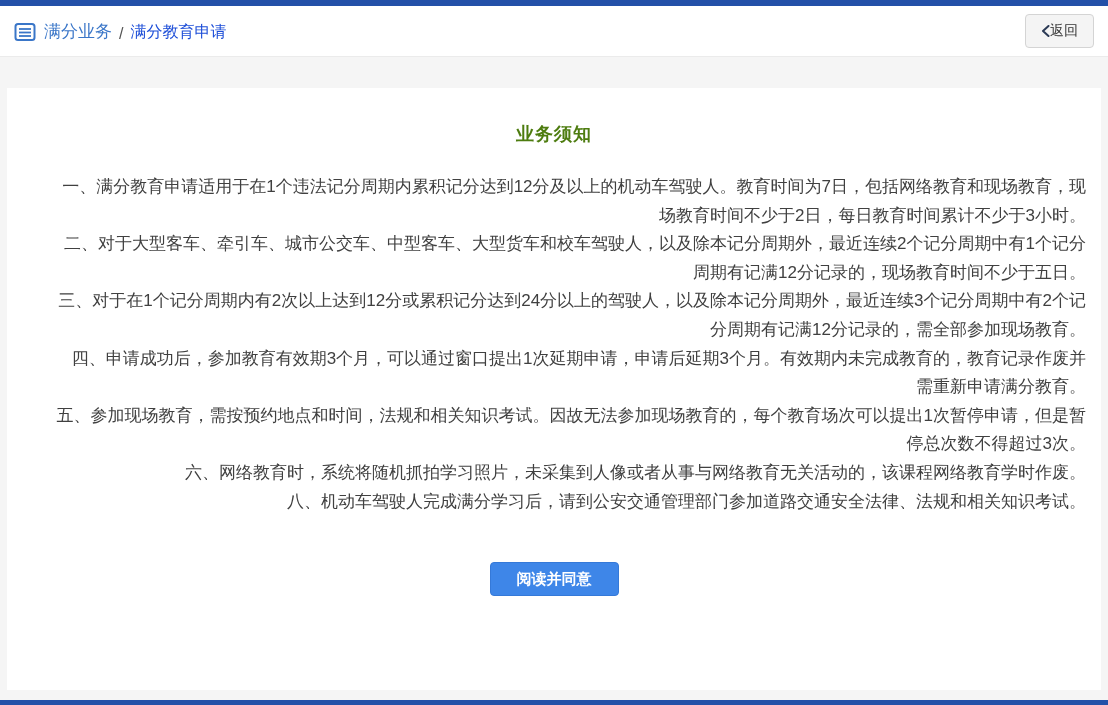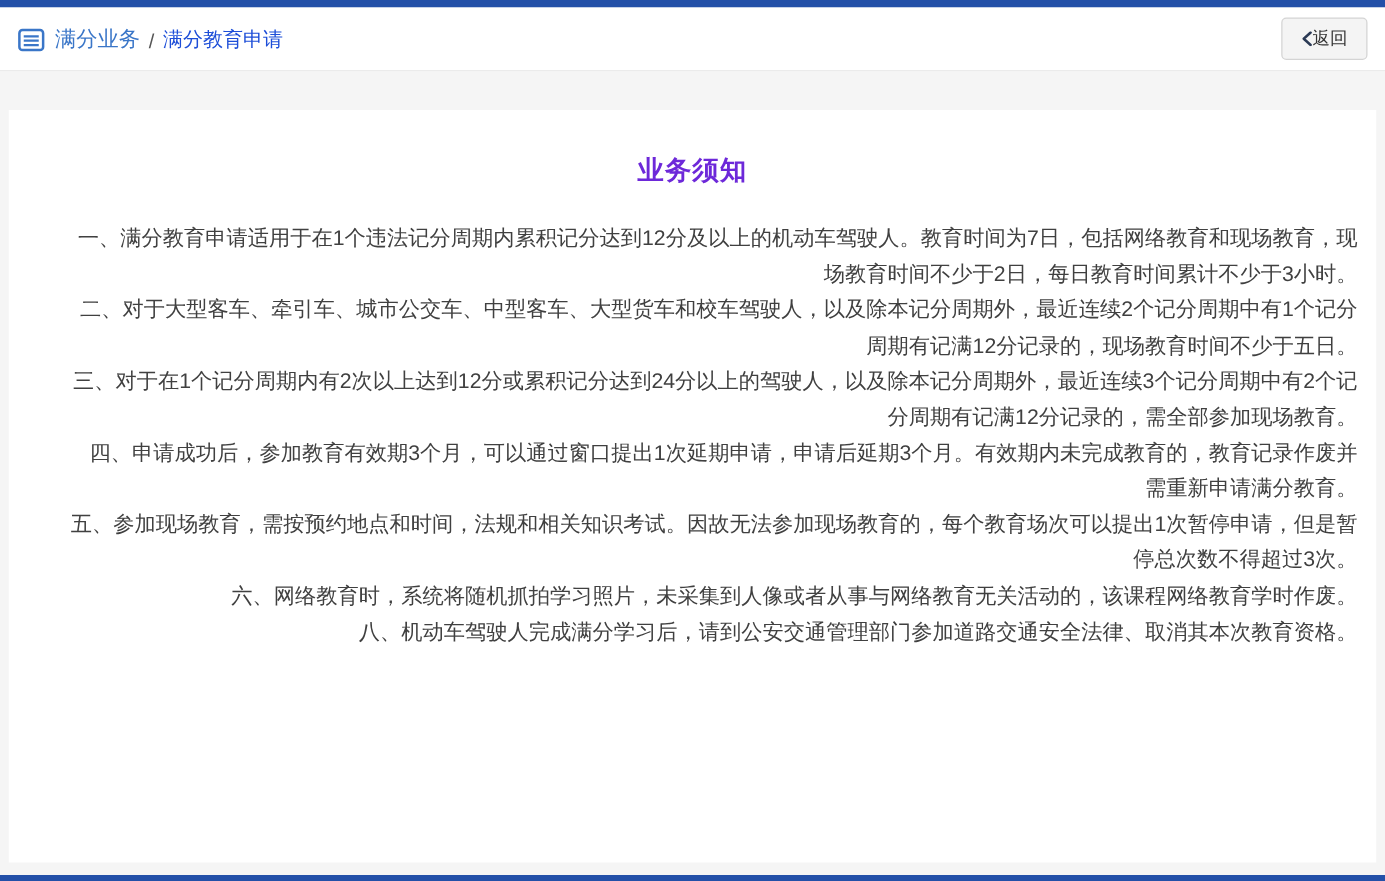--- a/index.html
+++ b/index.html
@@ -32,22 +32,22 @@
     background:#f4f4f4; border:1px solid #d4d4d4; border-radius:4px;
     padding:7px 15px; font-size:14px; color:#333; cursor:pointer;
     font-family:inherit;
   }
   .back-btn .chev { display:inline-flex; align-items:center; }
   .card {
     margin:31px 7px 0; background:#ffffff;
     height:602px; padding:34px 15px 0;
   }
   .title {
-    text-align:center; font-size:21px; font-weight:bold;
-    color:#6d28d9; margin:0 0 27px; letter-spacing:1px;
+    text-align:center; font-size:18px; font-weight:bold;
+    color:#4d7c0f; margin:0 0 27px; letter-spacing:1px;
   }
   .paras p {
     margin:0; text-indent:2em;
     font-size:17px; line-height:28.6px; color:#404040;text-align:right;
   }
   .btn-row { text-align:center; margin-top:46px; }
   .agree-btn {
     background:#3e86e8; color:#ffffff;
     border:1px solid #3579d8; border-radius:4px;
     height:34px; padding:0 26px;
@@ -90,17 +90,20 @@
 
 <main class="card">
   <h2 class="title">业务须知</h2>
   <div class="paras">
     <p>一、满分教育申请适用于在1个违法记分周期内累积记分达到12分及以上的机动车驾驶人。教育时间为7日，包括网络教育和现场教育，现场教育时间不少于2日，每日教育时间累计不少于3小时。</p>
     <p>二、对于大型客车、牵引车、城市公交车、中型客车、大型货车和校车驾驶人，以及除本记分周期外，最近连续2个记分周期中有1个记分周期有记满12分记录的，现场教育时间不少于五日。</p>
     <p>三、对于在1个记分周期内有2次以上达到12分或累积记分达到24分以上的驾驶人，以及除本记分周期外，最近连续3个记分周期中有2个记分周期有记满12分记录的，需全部参加现场教育。</p>
     <p>四、申请成功后，参加教育有效期3个月，可以通过窗口提出1次延期申请，申请后延期3个月。有效期内未完成教育的，教育记录作废并需重新申请满分教育。</p>
     <p>五、参加现场教育，需按预约地点和时间，法规和相关知识考试。因故无法参加现场教育的，每个教育场次可以提出1次暂停申请，但是暂停总次数不得超过3次。</p>
     <p>六、网络教育时，系统将随机抓拍学习照片，未采集到人像或者从事与网络教育无关活动的，该课程网络教育学时作废。</p>
-    <p>八、机动车驾驶人完成满分学习后，请到公安交通管理部门参加道路交通安全法律、取消其本次教育资格。</p>
+    <p>八、机动车驾驶人完成满分学习后，请到公安交通管理部门参加道路交通安全法律、法规和相关知识考试。</p>
+  </div>
+  <div class="btn-row">
+    <button class="agree-btn">阅读并同意</button>
   </div>
 </main>
 
 <div class="bottombar"></div>
 
 </body></html>

